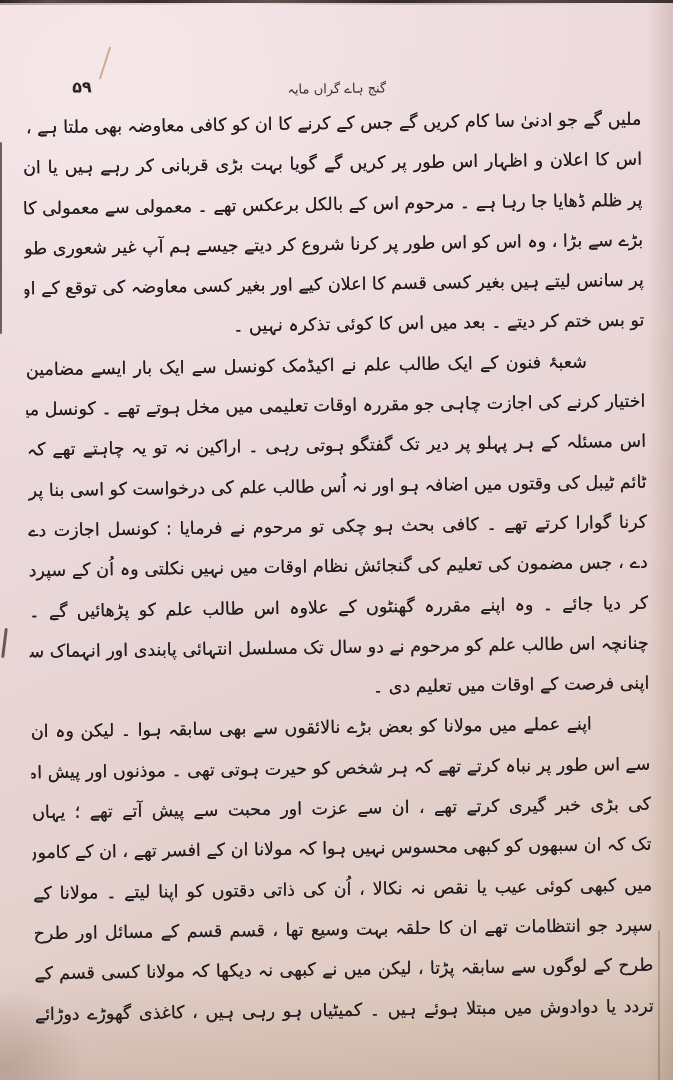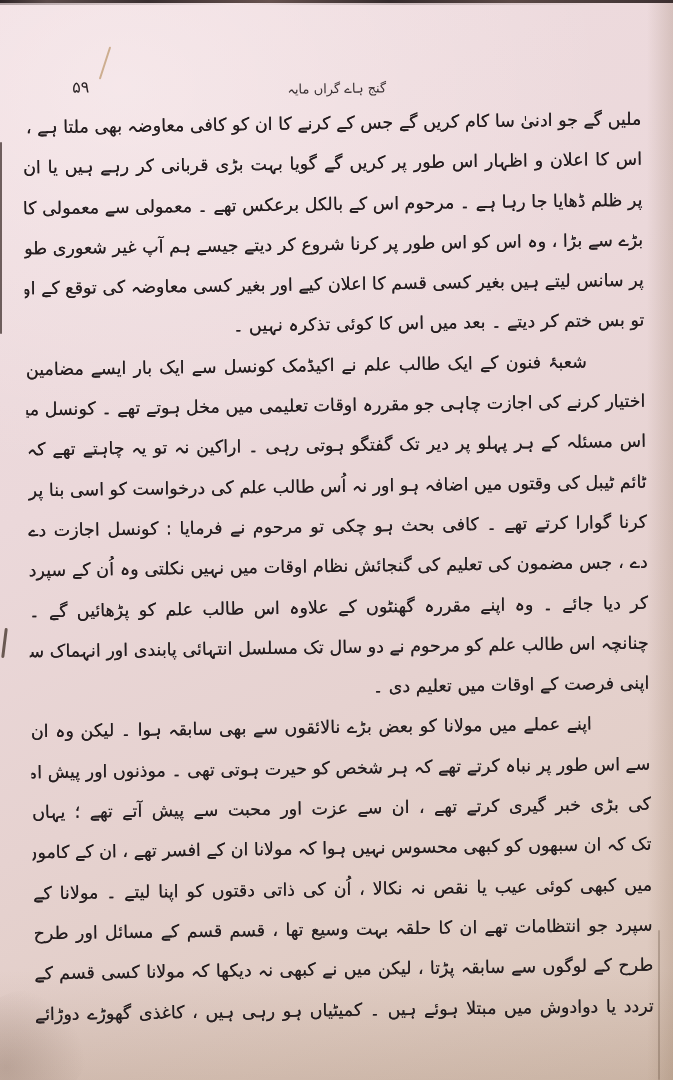--- a/index.html
+++ b/index.html
@@ -26,21 +26,21 @@
     background:linear-gradient(to right,#3a2c2a,rgba(58,44,42,0) 35%,rgba(58,44,42,.6) 60%,rgba(58,44,42,0) 90%);
   }
   .scan-edge-left{position:absolute;left:0;top:142px;width:2px;height:192px;background:#42322f;opacity:.75;border-radius:2px;}
   .pen-mark-left{position:absolute;left:3px;top:628px;width:3px;height:30px;background:#4a3a31;opacity:.8;border-radius:3px;transform:rotate(7deg);}
   .scratch-mark-top{position:absolute;left:104px;top:46px;width:2px;height:34px;background:#b78f5f;opacity:.65;transform:rotate(18deg);border-radius:2px;}
   .edge-shadow-right{position:absolute;right:13px;bottom:0;width:2px;height:150px;background:rgba(92,72,56,.30);border-radius:2px;}
   .stain-bottom-left{position:absolute;left:-30px;bottom:-20px;width:120px;height:110px;border-radius:50%;
     background:radial-gradient(circle at 30% 70%, rgba(110,85,70,.25), rgba(110,85,70,0) 70%);}
   
   .header{position:absolute;top:74px;left:0;right:0;transform:rotate(-0.8deg);color:#2a2224;}
-  .page-number{position:absolute;left:72px;top:0;font-size:16px;font-weight:normal;letter-spacing:1px;}
+  .page-number{position:absolute;left:72px;top:0;font-size:16px;font-weight:bold;letter-spacing:1px;}
   .running-title{position:absolute;left:0;right:0;top:7px;text-align:center;font-size:13px;opacity:.92;}
   
   .text-block{
     position:absolute;left:28px;right:26px;top:103px;
     transform:rotate(-0.8deg);transform-origin:50% 45%;
     color:#241d1f;font-size:17.5px;
     text-shadow:0 0 .5px rgba(36,29,31,.85);
   }
   .line{height:40.3px;line-height:40.3px;overflow:hidden;white-space:nowrap;}
   .line.full{text-align:justify;text-align-last:justify;}

